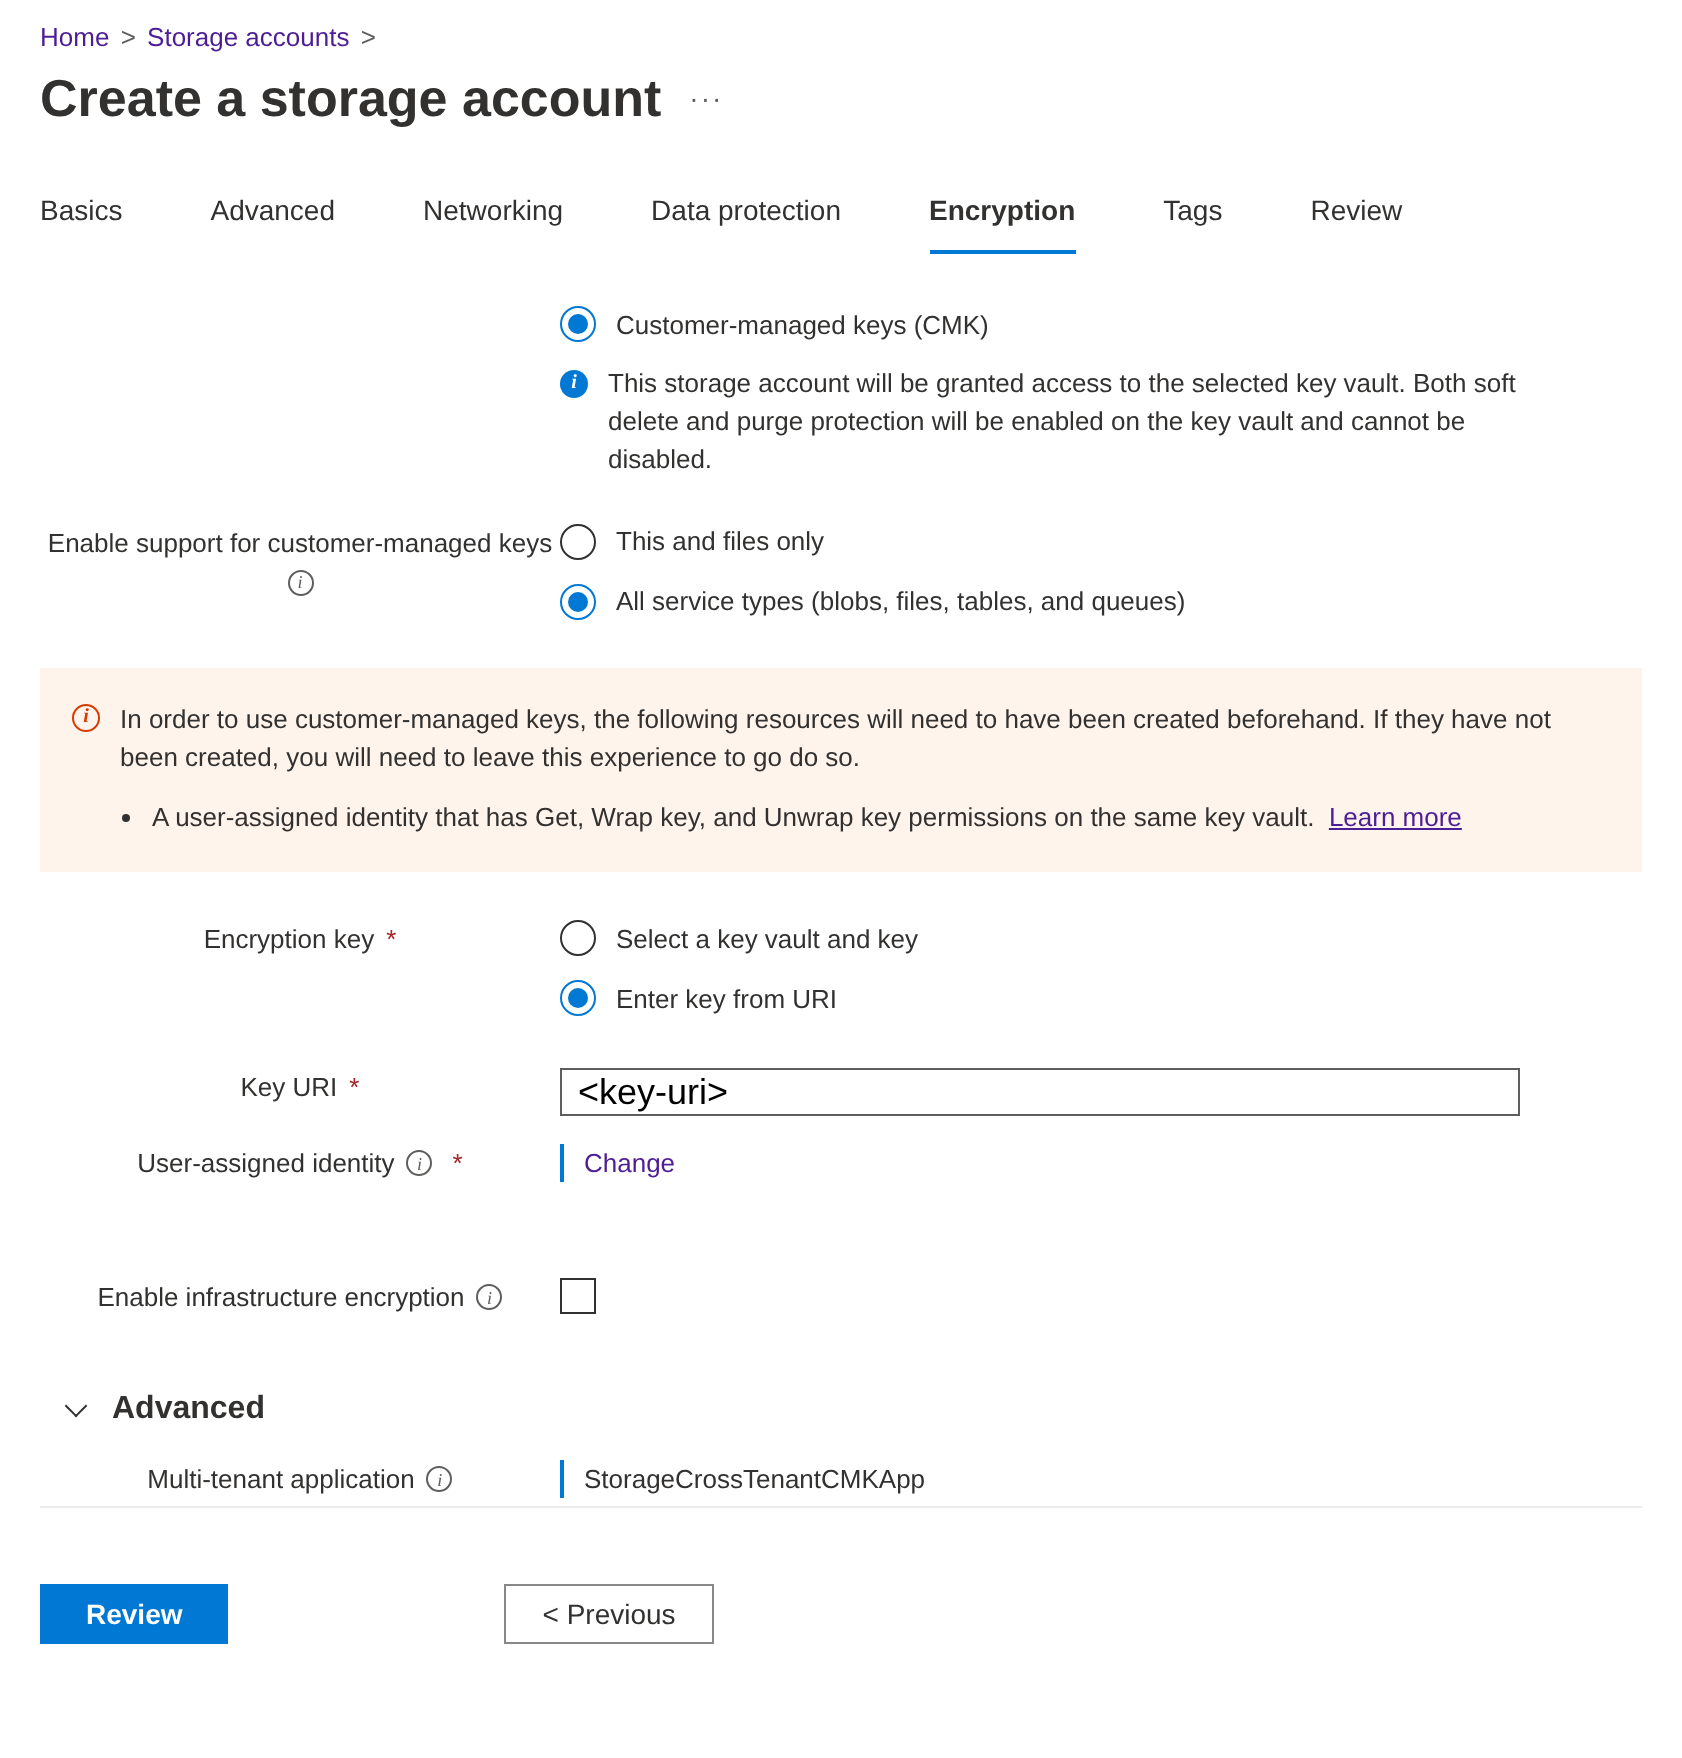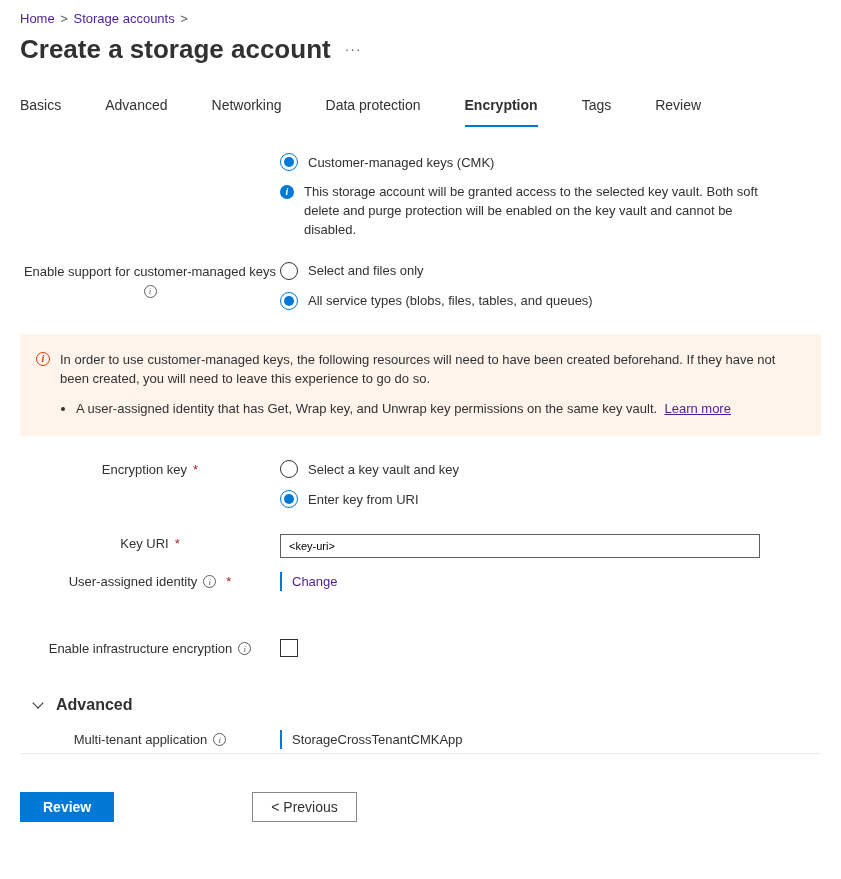--- a/index.html
+++ b/index.html
@@ -78,21 +78,21 @@
   .callout li { margin: 0; }
   .help-icon {
     width: 13px; height: 13px; border-radius: 50%;
     border: 1px solid #605e5c;
     display: inline-flex; align-items: center; justify-content: center;
     font-size: 9px; color: #605e5c; font-style: italic; font-family: Georgia, serif;
   }
   .required { color: #a4262c; }
   input.text {
     width: 100%; height: 24px; padding: 2px 8px;
-    border: 1px solid #605e5c; font-family: inherit; font-size: 11px;
+    border: 1px solid #605e5c; font-family: inherit; font-size: 18px;
   }
   .readonly-block {
     border-left: 2px solid #0078d4;
     padding: 2px 0 2px 10px;
   }
   .readonly-block .val { margin-bottom: 4px; }
   .checkbox {
     width: 18px; height: 18px; border: 1px solid #323130; display: inline-block; cursor: pointer;
   }
   .section-head {
@@ -169,21 +169,21 @@
   </div>
 
   <div class="form-row">
     <div class="label-col">
       <span>Enable support for customer-managed keys</span>
       <span class="help-icon">i</span>
     </div>
     <div class="control-col">
       <div class="radio-item">
         <span class="radio"></span>
-        <span>Select and files only</span>
+        <span>This and files only</span>
       </div>
       <div class="radio-item">
         <span class="radio selected"></span>
         <span>All service types (blobs, files, tables, and queues)</span>
       </div>
     </div>
   </div>
 
   <div class="callout">
     <div class="callout-head">

